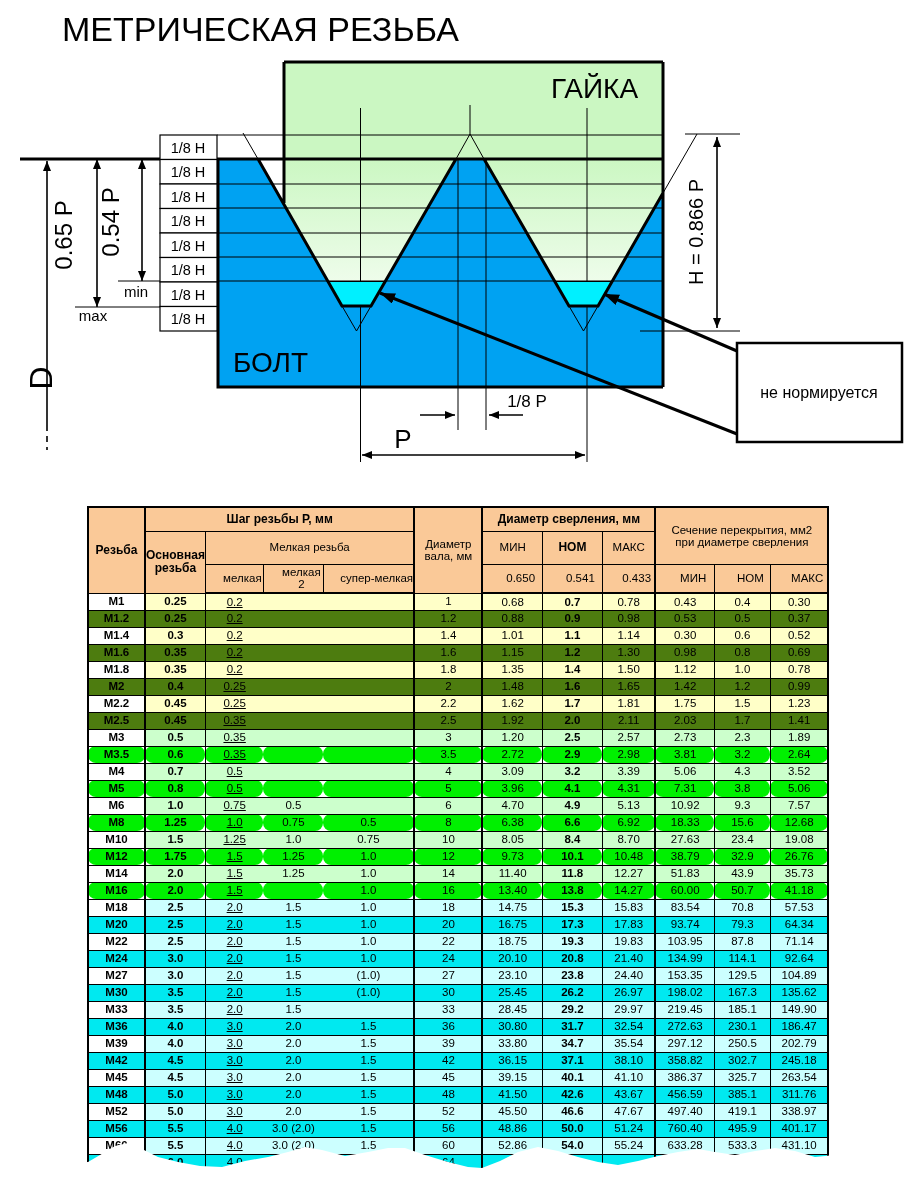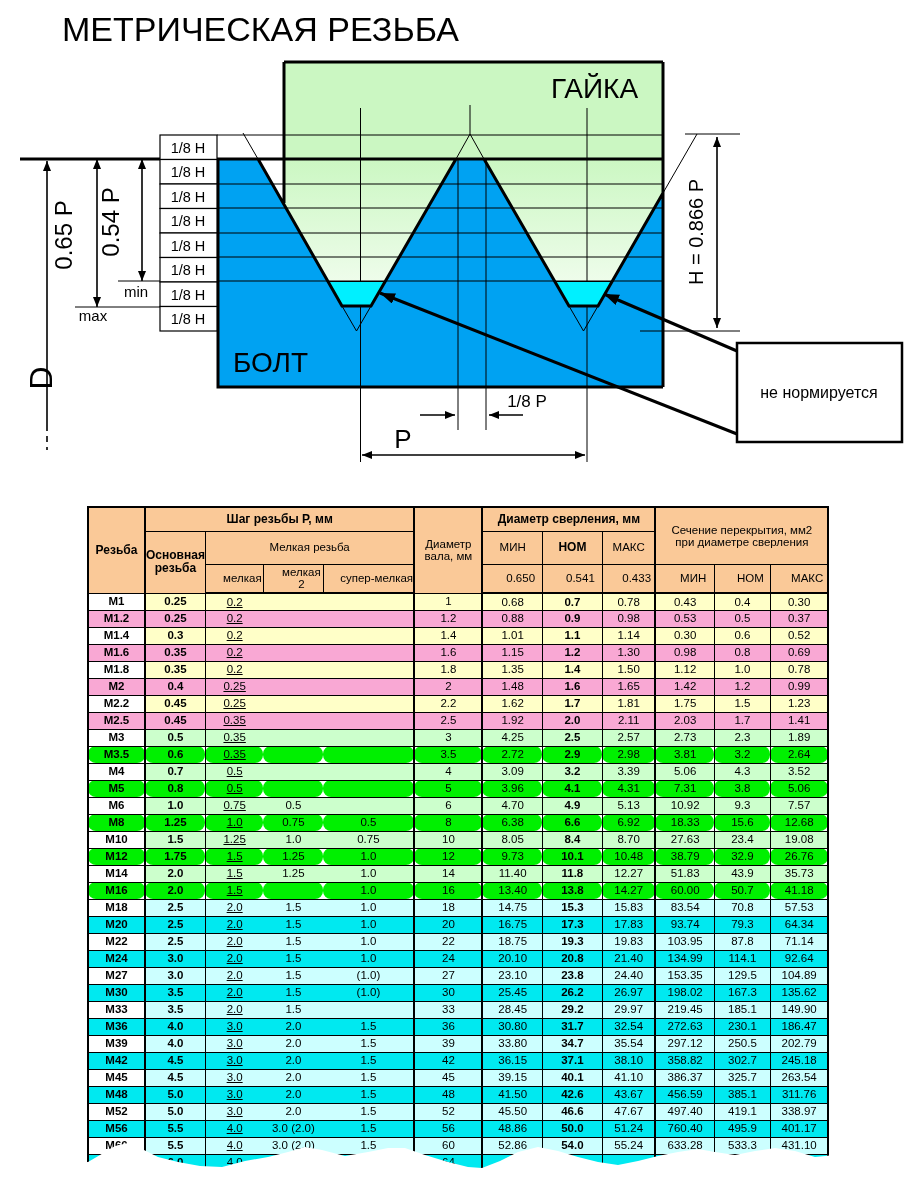--- a/index.html
+++ b/index.html
@@ -29,21 +29,21 @@
   .c-lbl{font-weight:bold;border-right-width:2px;}
   .c-osn{font-weight:bold;}
   .c-f1{border-right:0;text-decoration:underline;}
   .c-f2{border-left:0;border-right:0;}
   .c-f3{border-left:0;border-right-width:2px;}
   .c-val{border-right-width:2px;}
   .c-dnom{font-weight:bold;}
   .c-dmax{border-right-width:2px;}
   .c-smax{border-right-width:2px;}
   .bg-w{background:#FFFFFF;}
-  .bg-y0{background:#FFFFC8;}.bg-y1{background:#f9a8d4;}
+  .bg-y0{background:#FFFFC8;}.bg-y1{background:#4d7c0f;}
   .bg-g0{background:#CCFFCC;}.bg-g1{background:#00F000;border-radius:8px;}
   .bg-c0{background:#CCFFFF;}.bg-c1{background:#00E9F0;}
   #tear{position:absolute;left:0;top:0;z-index:2;pointer-events:none;}
 </style>
 </head>
 <body>
 
 <div id="page">
 
   <div id="title">МЕТРИЧЕСКАЯ РЕЗЬБА</div>
@@ -299,21 +299,21 @@
             <td class="c-snom bg-y1">1.7</td>
             <td class="c-smax bg-y1">1.41</td>
           </tr>
           <tr>
             <td class="c-lbl bg-w">M3</td>
             <td class="c-osn bg-g0">0.5</td>
             <td class="c-f1 bg-g0">0.35</td>
             <td class="c-f2 bg-g0"></td>
             <td class="c-f3 bg-g0"></td>
             <td class="c-val bg-g0">3</td>
-            <td class="c-dmin bg-g0">4.25</td>
+            <td class="c-dmin bg-g0">1.20</td>
             <td class="c-dnom bg-g0">2.5</td>
             <td class="c-dmax bg-g0">2.57</td>
             <td class="c-smin bg-g0">2.73</td>
             <td class="c-snom bg-g0">2.3</td>
             <td class="c-smax bg-g0">1.89</td>
           </tr>
           <tr>
             <td class="c-lbl bg-g1">M3.5</td>
             <td class="c-osn bg-g1">0.6</td>
             <td class="c-f1 bg-g1">0.35</td>

